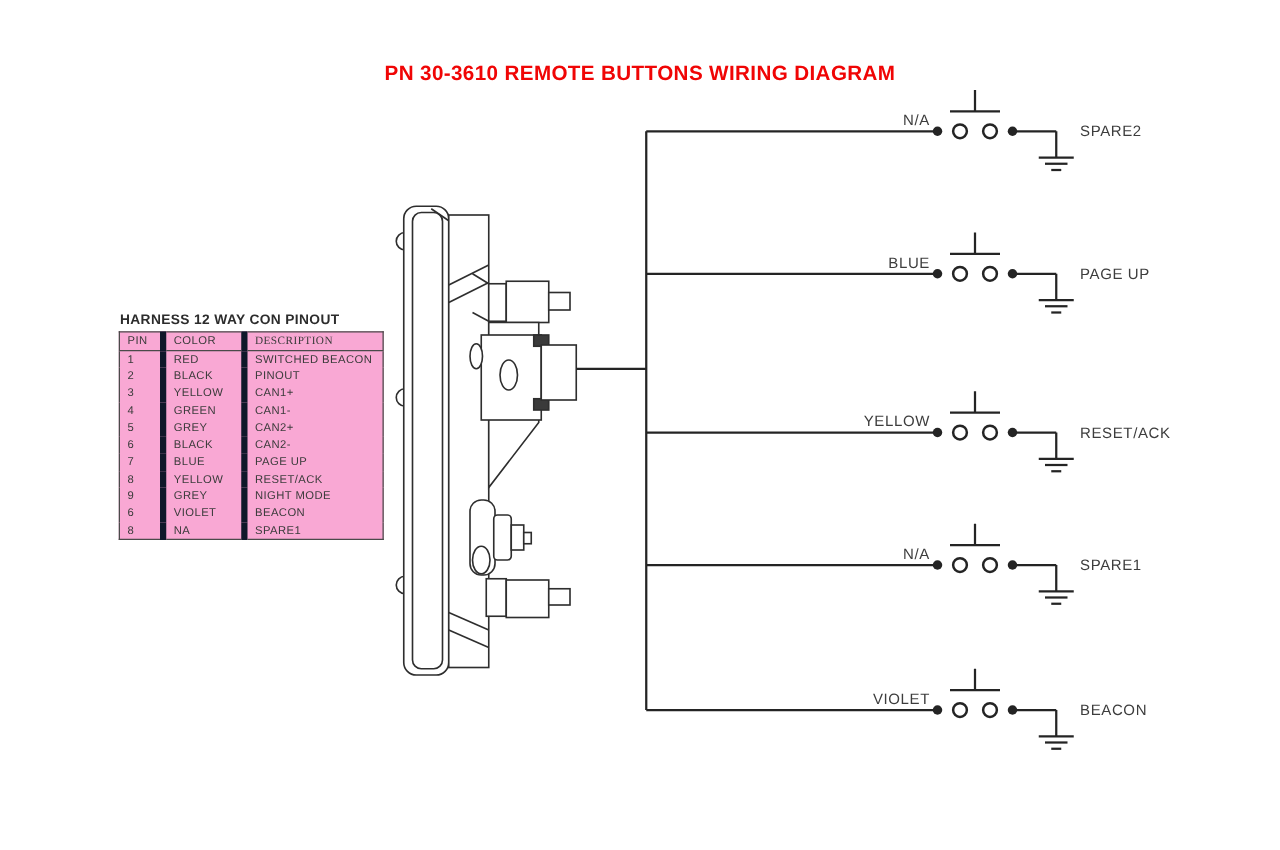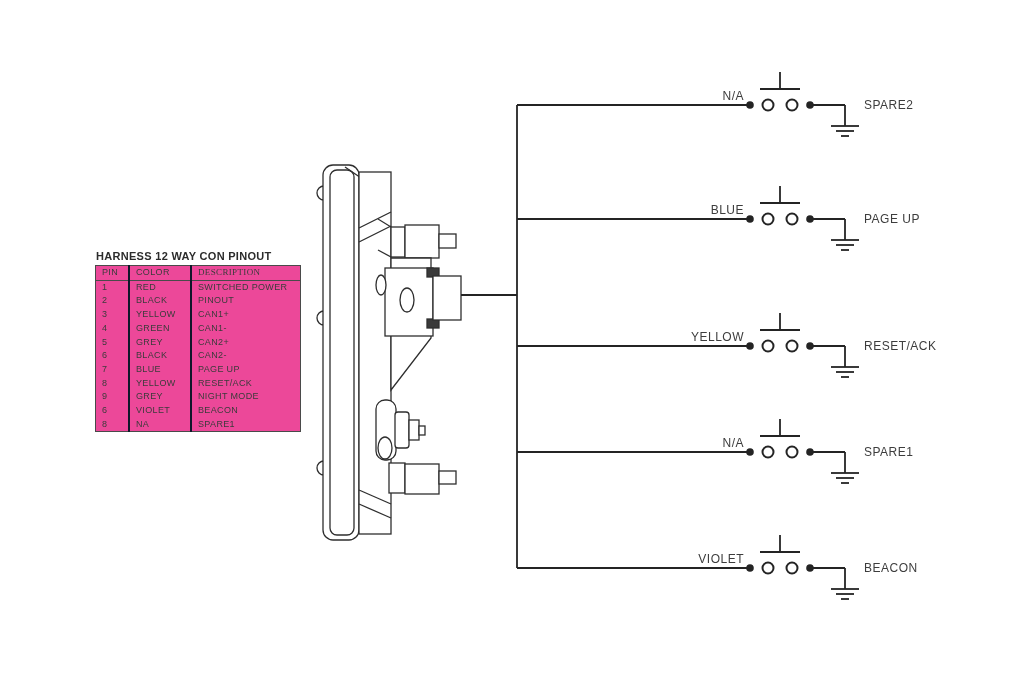--- a/index.html
+++ b/index.html
@@ -13,68 +13,69 @@
     letter-spacing:0.3px;color:#f00505;white-space:nowrap;
   }
 
   .pinout{position:absolute;left:95px;top:250px;color:#3b3b3b;}
   .pinout-title{
     font-size:11px;font-weight:bold;letter-spacing:0.3px;
     color:#2c2c2c;margin:0 0 3px 1px;white-space:nowrap;
   }
   table.pinout-table{
     border-collapse:collapse;table-layout:fixed;
-    border:1.5px solid #4a4a4a;background:#ec4899;
+    border:1.5px solid #4a4a4a;background:#f9a8d4;
   }
   table.pinout-table th, table.pinout-table td{
     font-size:9px;font-weight:normal;letter-spacing:0.35px;
     color:#3b3b3b;height:13.7px;line-height:13.7px;
     padding:0 2px 0 6px;white-space:nowrap;overflow:hidden;
-    border-left:2px solid #0f172a;text-align:left;vertical-align:middle;
+    border-left:5px solid #0f172a;text-align:left;vertical-align:middle;
   }
   table.pinout-table th{border-bottom:1px solid #4a4a4a;}
   table.pinout-table th:first-child, table.pinout-table td:first-child{border-left:none;}
   .col-pin{width:24px;}
   .col-color{width:52px;}
   .col-desc{width:100px;font-family:Liberation Serif, serif;}
   th.col-pin{text-align:center;padding-left:2px;}
 
   svg.schematic{position:absolute;left:0;top:0;width:1024px;height:680px;}
   .device-ln{stroke:#2e2e2e;fill:#ffffff;}
   .svg-label{
     font-family:"Liberation Sans", sans-serif;
     font-size:12px;letter-spacing:0.5px;fill:#3d3d3d;
   }
 </style>
 </head>
 <body>
 
 <div class="canvas">
 
+  <div class="diagram-title">PN 30-3610 REMOTE BUTTONS WIRING DIAGRAM</div>
 
   <div class="pinout">
     <div class="pinout-title">HARNESS 12 WAY CON PINOUT</div>
     <table class="pinout-table">
       <colgroup>
         <col class="col-pin">
           <col class="col-color">
           <col class="col-desc">
       </colgroup>
       <thead>
           <tr id="pinout-head">
             <th class="col-pin">PIN</th>
             <th class="col-color">COLOR</th>
             <th class="col-desc">DESCRIPTION</th>
           </tr>
         </thead>
       <tbody id="pinout-body">
           <tr>
             <td>1</td>
             <td>RED</td>
-            <td>SWITCHED POWER</td>
+            <td>SWITCHED BEACON</td>
           </tr>
           <tr>
             <td>2</td>
             <td>BLACK</td>
             <td>PINOUT</td>
           </tr>
           <tr>
             <td>3</td>
             <td>YELLOW</td>
             <td>CAN1+</td>

